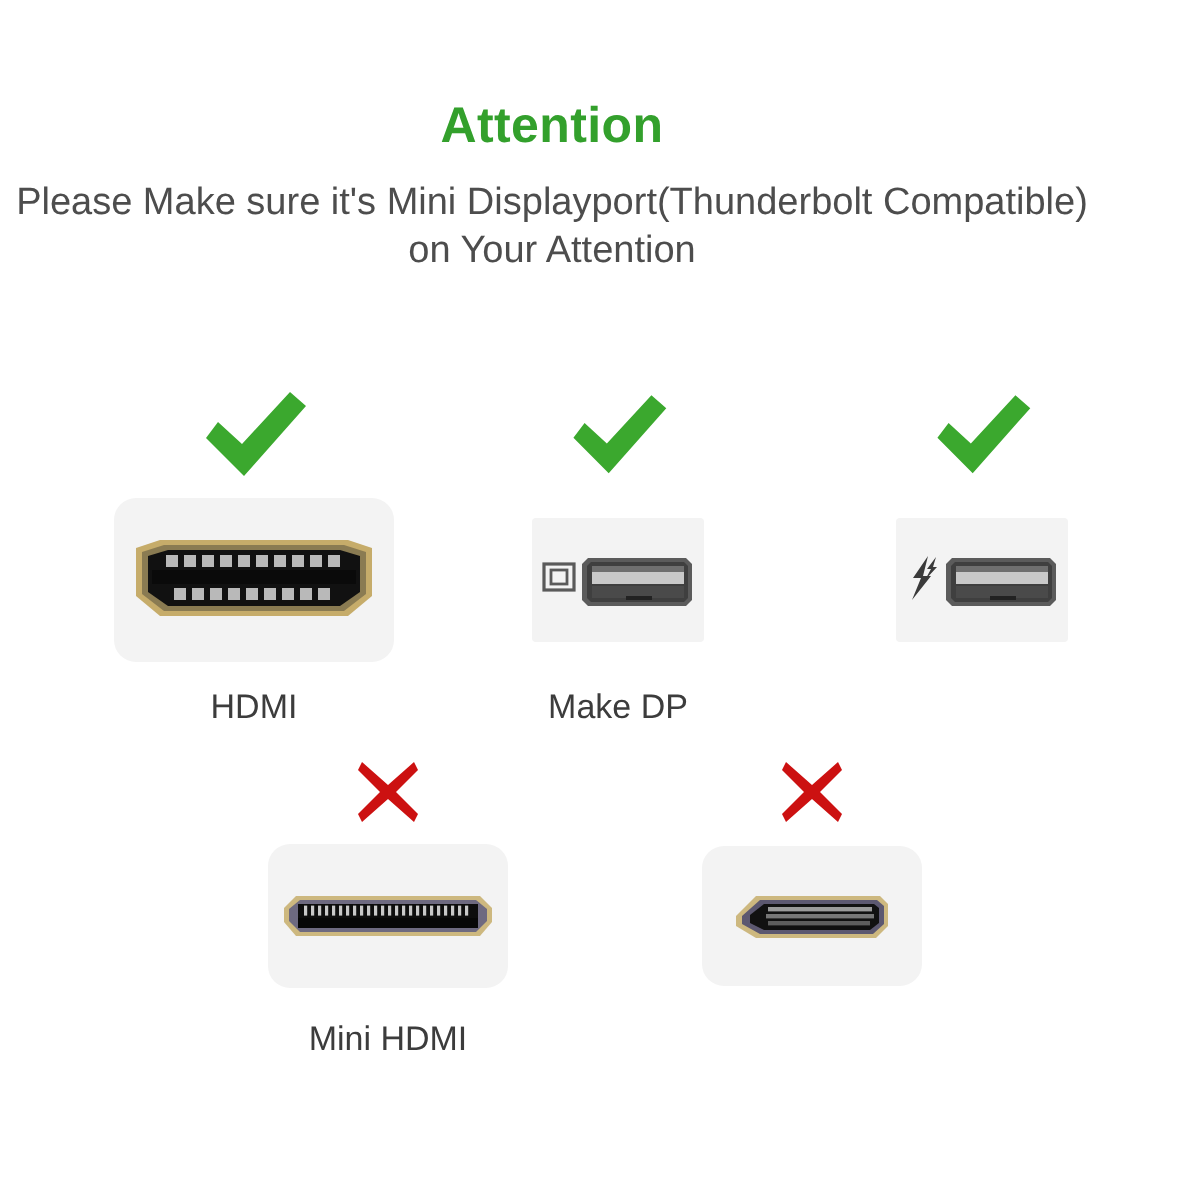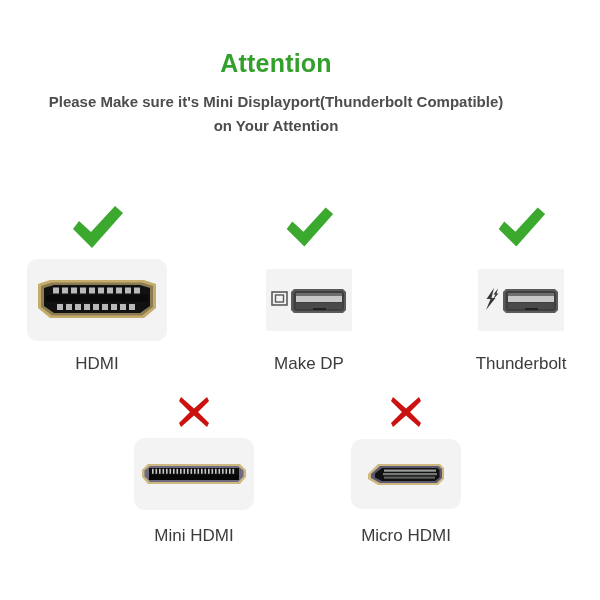--- a/index.html
+++ b/index.html
@@ -31,37 +31,37 @@
   .title {
     font-size: 25px;
     font-weight: bold;
     color: #33a02c;
     letter-spacing: 0.2px;
     line-height: 30px;
   }
 
   .subtitle {
     margin-top: 12px;
-    font-size: 15px;
+    font-size: 19px;
     color: #4d4d4d;
     line-height: 24px;
-    font-weight: bold;
+    font-weight: normal;
   }
 
   
   .row {
     position: absolute;
     left: 0;
     width: 600px;
     display: flex;
     justify-content: center;
   }
 
-  .row-good { top: 202px; gap: 62px; padding-left: 18px; }
-  .row-bad  { top: 392px; gap: 62px; }
+  .row-good { top: 192px; gap: 32px; padding-left: 18px; }
+  .row-bad  { top: 376px; gap: 62px; }
 
   .cell {
     width: 150px;
     display: flex;
     flex-direction: column;
     align-items: center;
   }
 
   
   .mark {
@@ -207,21 +207,20 @@
 
             <path d="M25 9 L74 9 L77 12 L77 30 L74 33 L25 33 L22 30 L22 12 Z" fill="#5b5b5b"></path>
             <path d="M26.5 11 L73 11 L75 13 L75 29 L73 31 L26.5 31 L24.5 29 L24.5 13 Z" fill="#3f3f3f"></path>
             <rect x="27" y="16" width="46" height="6" fill="#c9c9c9"></rect>
             <rect x="27" y="13" width="46" height="3" fill="#6f6f6f"></rect>
             <rect x="27" y="23" width="46" height="6" fill="#4a4a4a"></rect>
             <rect x="44" y="28" width="13" height="2" fill="#222222"></rect>
           </svg>
         </div>
       </div>
-      <div class="label label-row1">Thunderbolt</div>
     </div>
 
   </div>
 
   <div class="row row-bad">
 
     <div class="cell">
       <div class="mark small">
         <svg width="34" height="34" viewBox="0 0 34 34">
           <path d="M4 2 L17 13.5 L30 2 L32 6 L21 17 L32 28 L30 32 L17 20.5 L4 32 L2 28 L13 17 L2 6 Z" fill="#CC1111"></path>
@@ -283,18 +282,17 @@
             <path d="M5 15 L14 7 L72.5 7 L76 10 L76 19 L70.5 24 L14 24 L5 19 Z" fill="#5c5870"></path>
 
             <path d="M9 14.5 L16 9 L71 9 L73.5 11 L73.5 18.5 L69 22 L16 22 L9 18.5 Z" fill="#111111"></path>
 
             <rect x="18" y="10.5" width="52" height="2.2" fill="#9a9a9a"></rect>
             <rect x="17" y="14" width="54" height="2.2" fill="#777777"></rect>
             <rect x="18" y="17.5" width="51" height="2.2" fill="#5e5e5e"></rect>
           </svg>
         </div>
       </div>
-      <div class="label label-row2">Micro HDMI</div>
     </div>
 
   </div>
 
 </div>
 
 </body></html>

